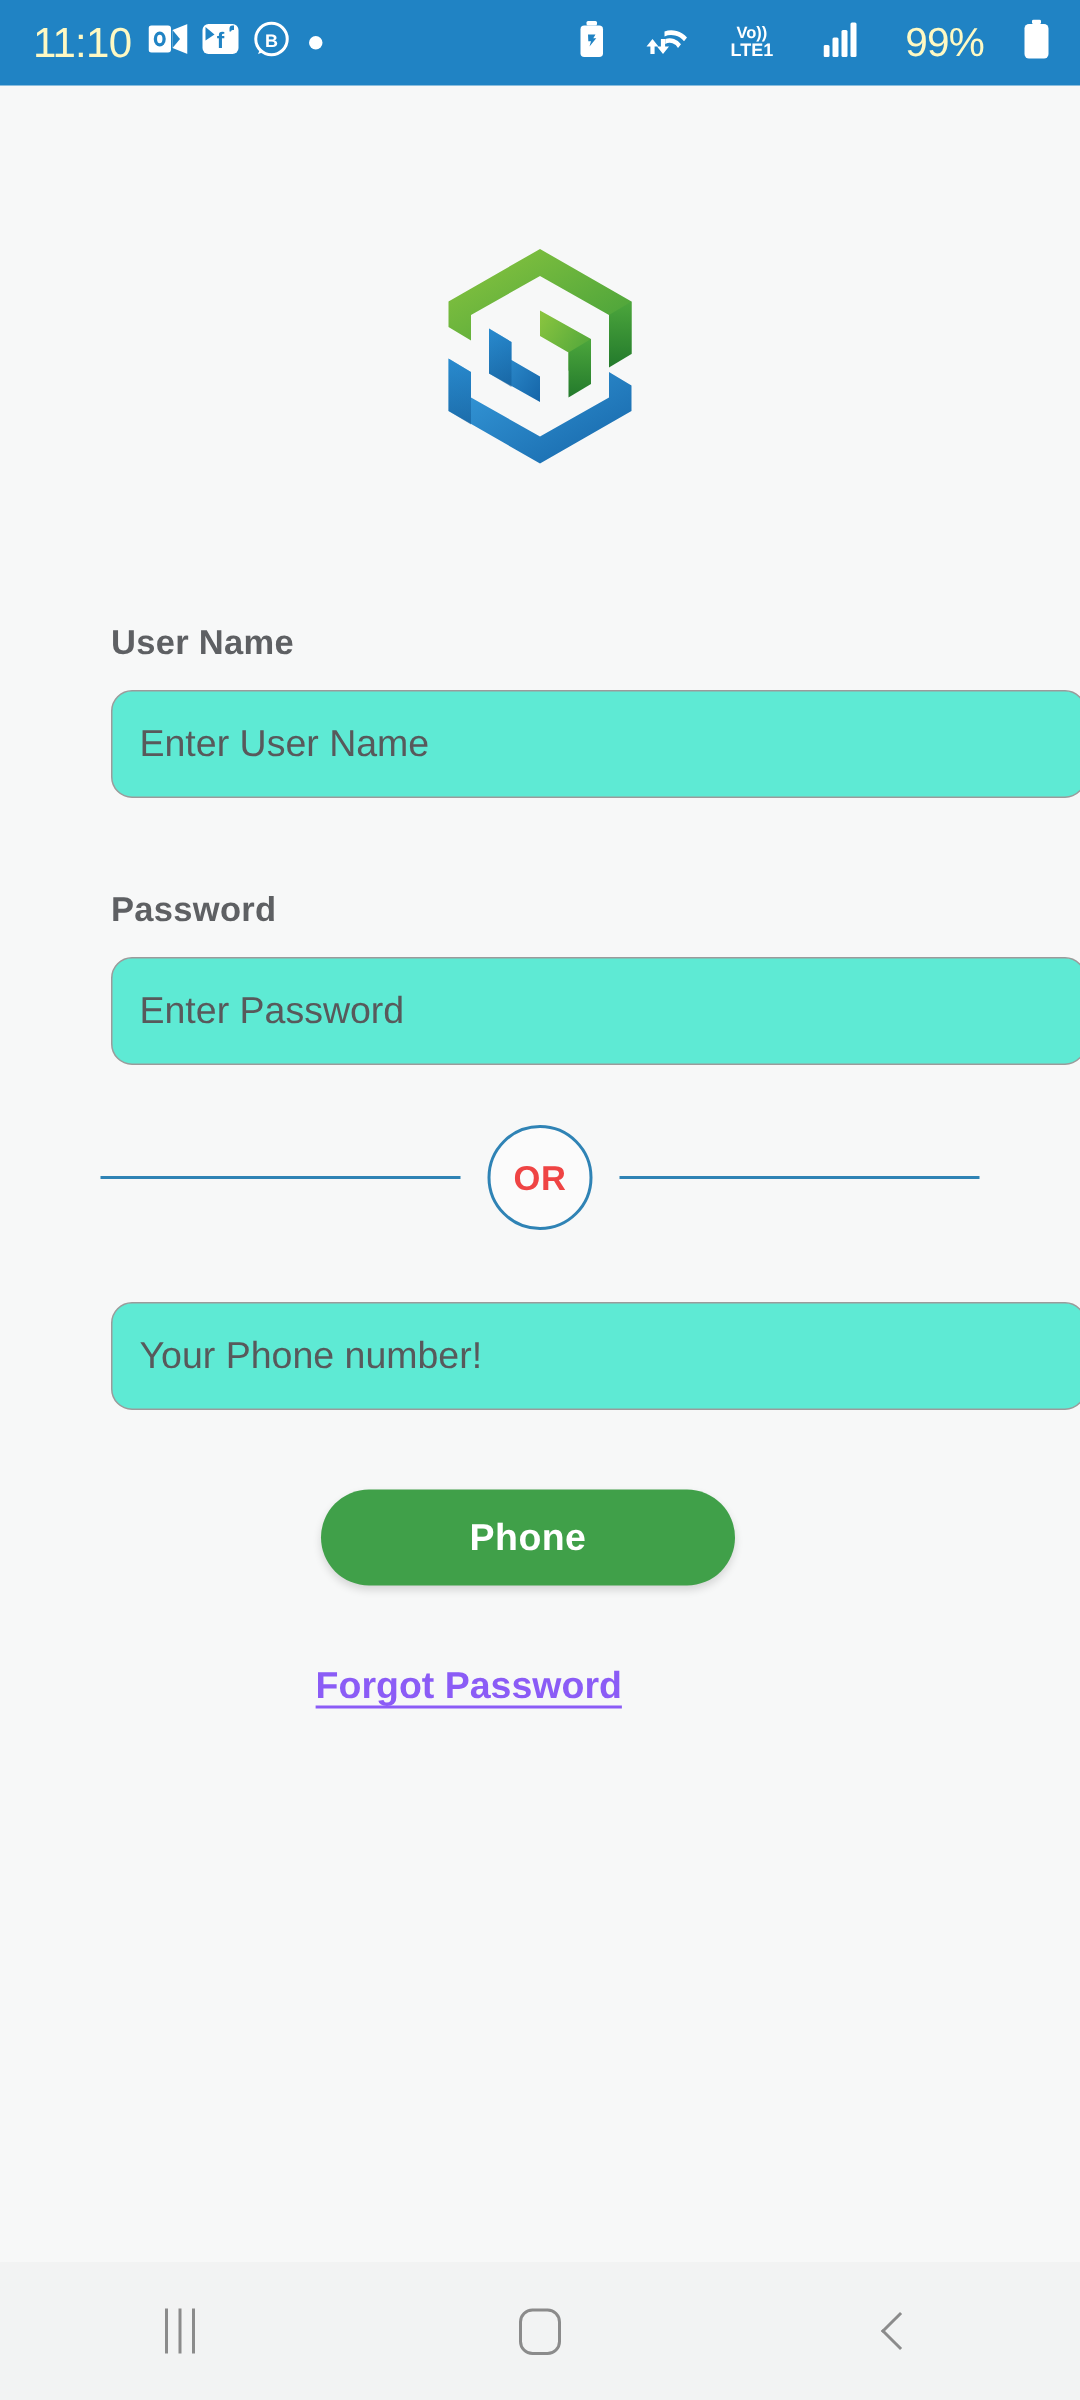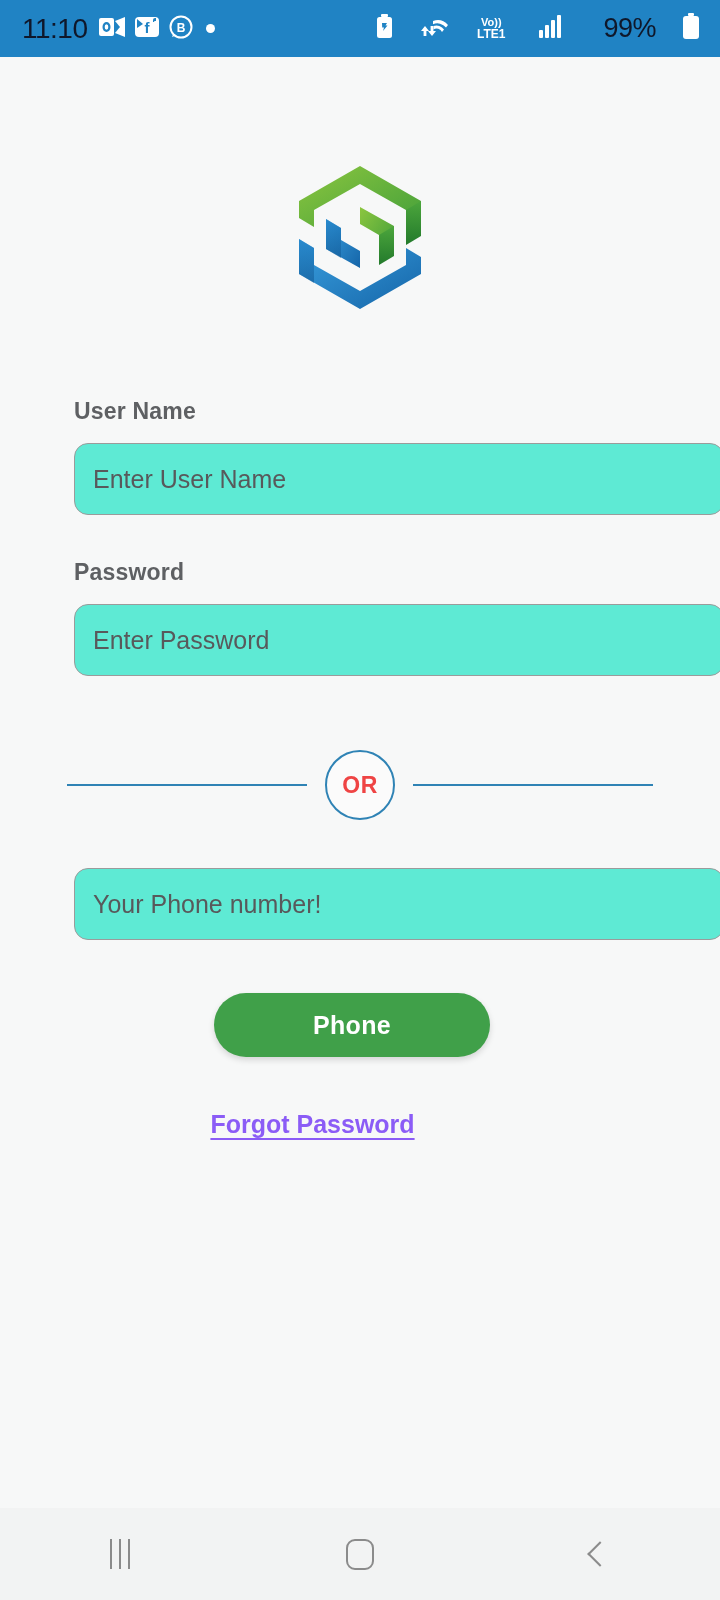--- a/index.html
+++ b/index.html
@@ -20,21 +20,21 @@
   .status-bar {
     position: absolute;
     top: 0; left: 0;
     width: 720px;
     height: 57px;
     background: #2083c4;
     display: flex;
     align-items: center;
     justify-content: space-between;
     padding: 0 20px 0 22px;
-    color: #0f172a;
+    color: #fef9c3;
   }
   .status-left {
     display: flex;
     align-items: center;
     gap: 9px;
   }
   .status-clock {
     font-size: 28px;
     font-weight: 400;
     letter-spacing: -0.5px;
@@ -45,21 +45,21 @@
     display: flex;
     align-items: center;
     gap: 26px;
   }
   .sicon { display: block; }
   .battery-pct {
     font-size: 27px;
     font-weight: 400;
     letter-spacing: -0.5px;
     line-height: 1;
-    margin-left: 12px;
+    margin-left: 2px;
   }
   .notif-dot {
     width: 9px; height: 9px;
     border-radius: 50%;
     background: #ffffff;
     margin-left: 4px;
   }
 
   
   .logo-wrap {
@@ -75,20 +75,21 @@
     position: absolute;
     top: 398px; left: 74px;
     width: 558px;
   }
   .field-label {
     font-size: 23px;
     font-weight: bold;
     color: #5e6063;
     letter-spacing: 0.2px;
     margin-bottom: 18px;
+    margin-top: 17px;
   }
   .text-input {
     display: block;
     width: 650px;
     height: 72px;
     border: 1.5px solid #9b9b9b;
     border-radius: 14px;
     background: #5eead4;
     font-family: "Liberation Sans", sans-serif;
     font-size: 25px;

